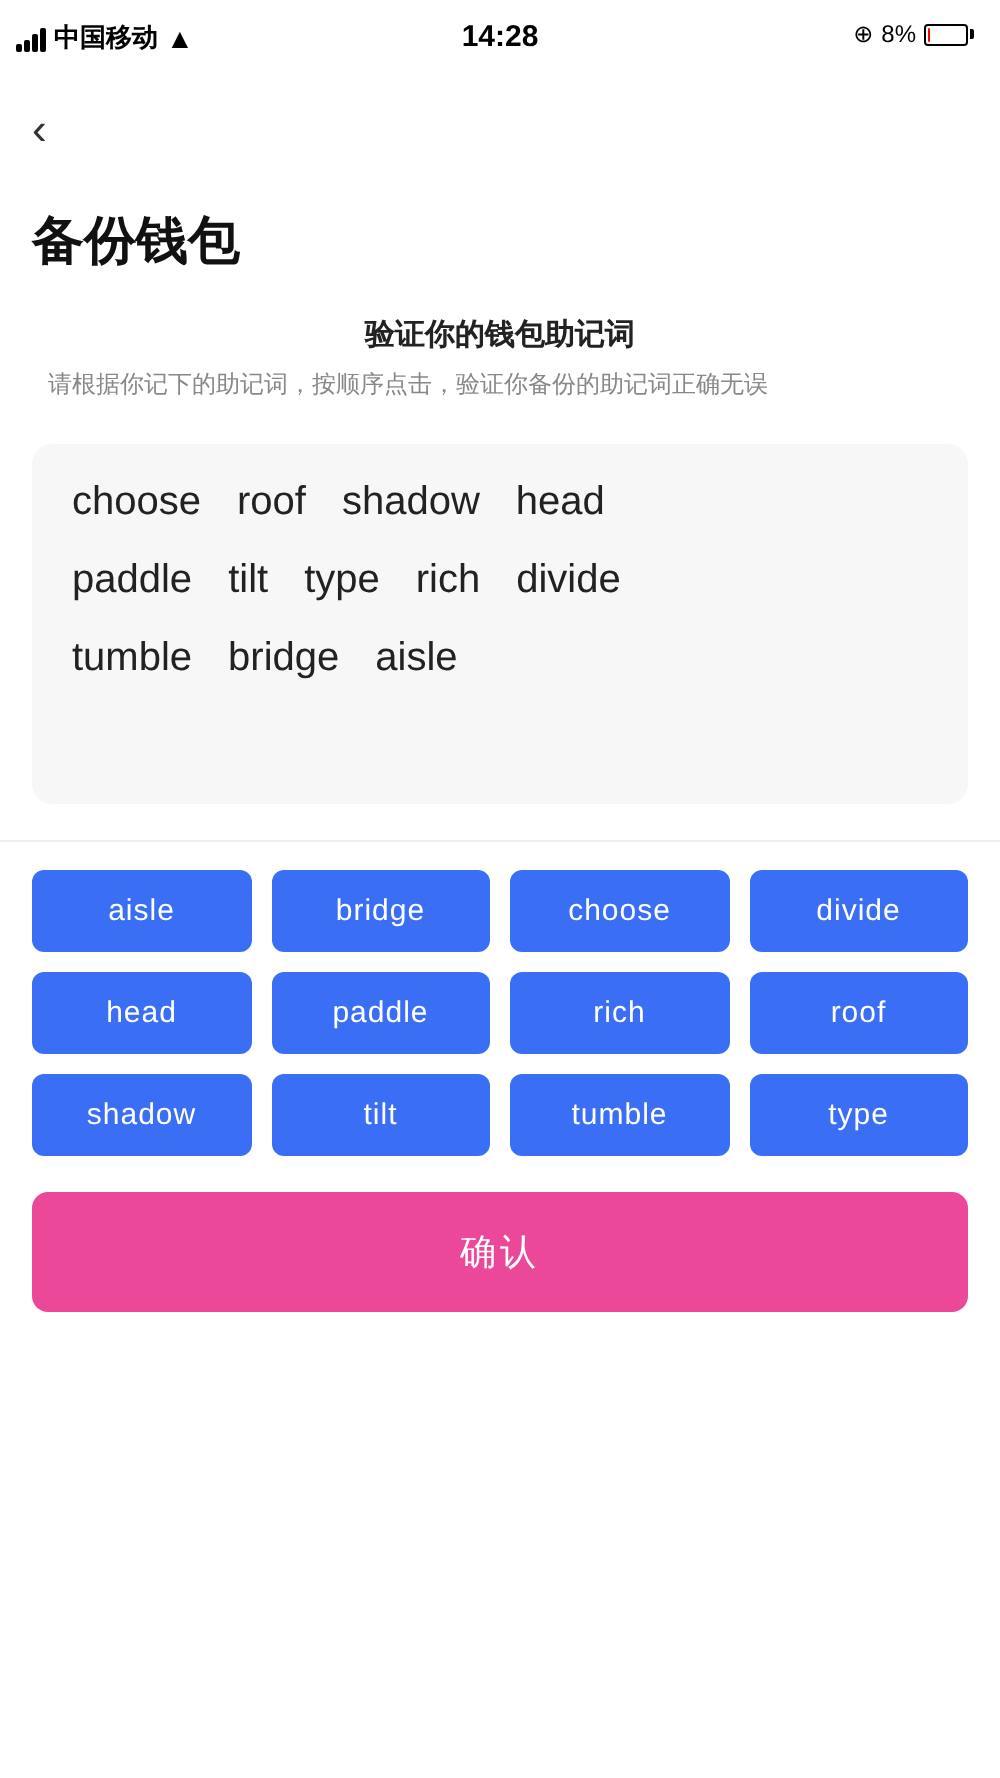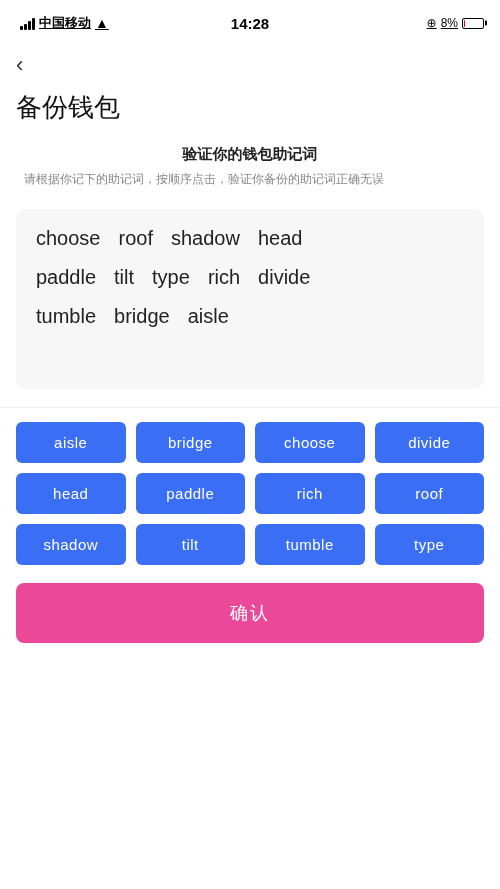--- a/index.html
+++ b/index.html
@@ -10,24 +10,23 @@
       background: #fff;
       font-family: -apple-system, 'PingFang SC', 'Helvetica Neue', Arial, sans-serif;
       position: relative;
       overflow-x: hidden;
     }
 
     
     .status-bar {
       display: flex;
       justify-content: space-between;
-      align-items: center;
-      padding: 10px 16px 4px 20px;
+      align-items: flex-start;
+      padding: 10px 16px 4px 8px;
       height: 40px;
-      text-decoration: underline;
     }
     .status-left {
       display: flex;
       align-items: center;
       gap: 4px;
       font-size: 13px;
       font-weight: 600;
     }
     .status-center {
       font-size: 15px;
@@ -95,23 +94,23 @@
     }
     .back-btn {
       font-size: 22px;
       color: #333;
       cursor: pointer;
       display: inline-block;
       padding: 4px 0;
     }
     .page-title {
       font-size: 26px;
-      font-weight: 400;
+      font-weight: 700;
       color: #111;
-      margin-top: 8px;
+      margin-top: 21px;
       margin-bottom: 16px;
     }
 
     
     .section-title {
       text-align: center;
       font-size: 15px;
       font-weight: 600;
       color: #222;
       margin-bottom: 6px;

